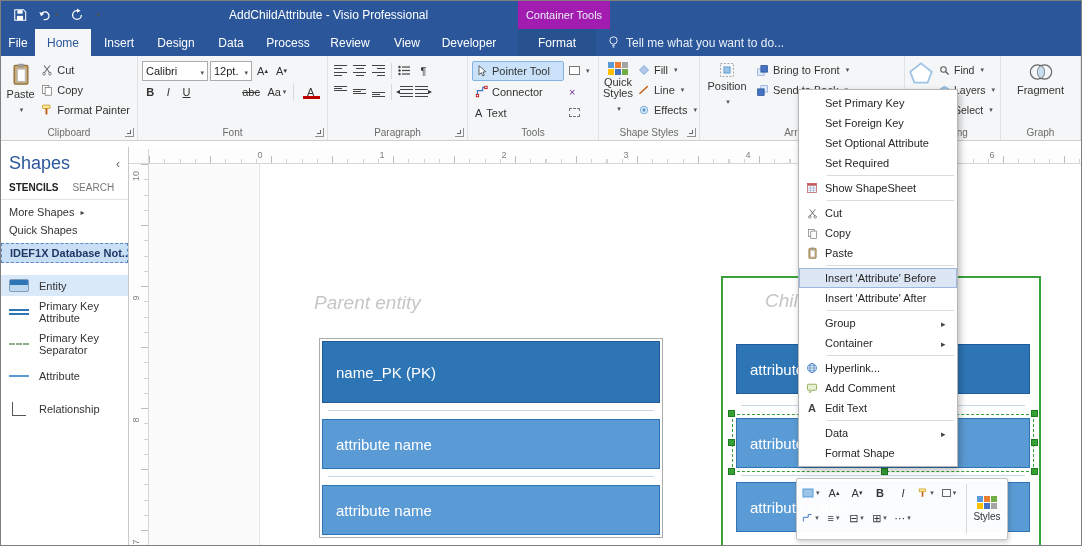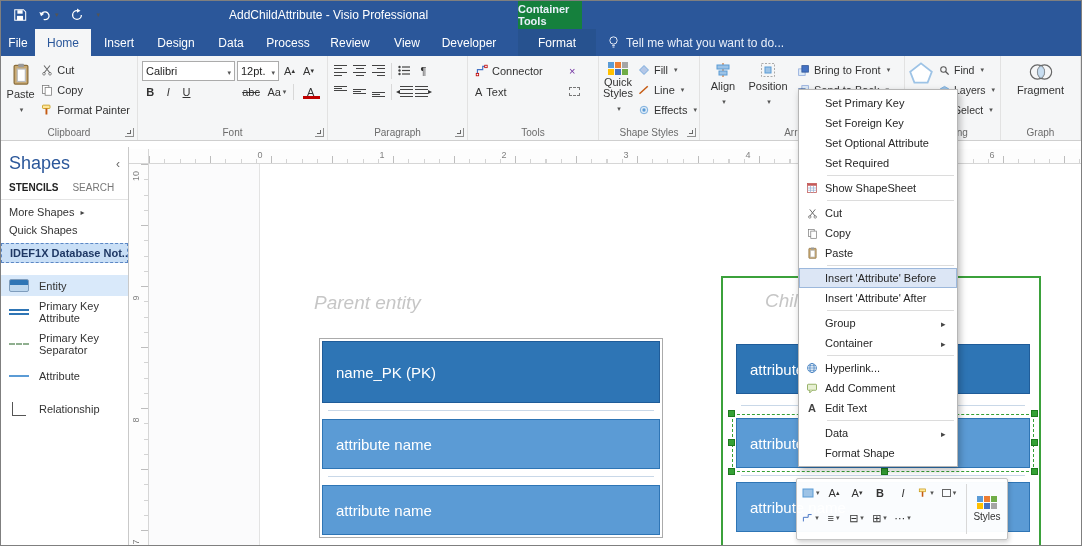--- a/index.html
+++ b/index.html
@@ -5,21 +5,21 @@
   * { margin:0; padding:0; box-sizing:border-box; }
   html,body { width:1082px; height:546px; overflow:hidden; font-family:"Liberation Sans",sans-serif; background:#fff; }
   .window { position:relative; width:1082px; height:546px; border:1px solid #7f7f7f; background:#fff; overflow:hidden; }
 
   
   .titlebar { position:absolute; left:0; top:0; right:0; height:28px; background:#2B579A; }
   .qat { position:absolute; left:12px; top:0; height:28px; display:flex; align-items:center; gap:11px; color:#fff; }
   .qat .qbtn { display:flex; align-items:center; gap:1px; cursor:default; }
   .qat .dd { font-size:7px; color:#cfdcf0; }
   .title-text { position:absolute; left:228px; top:7px; color:#fff; font-size:12px; white-space:nowrap; }
-  .ctx-header { position:absolute; left:517px; top:0; width:64px; height:28px; background:#15803d; color:#E9F0FA; font-size:11px; display:flex; align-items:center; justify-content:center;font-weight:bold; }
+  .ctx-header { position:absolute; left:517px; top:0; width:92px; height:28px; background:#a21caf; color:#E9F0FA; font-size:11px; display:flex; align-items:center; justify-content:center; }
 
   
   .tabrow { position:absolute; left:0; top:28px; right:0; height:27px; background:#2B579A; display:flex; }
   .tab { height:27px; display:flex; align-items:center; justify-content:center; color:#fff; font-size:12px; }
   .t-file{width:34px;} .t-home{width:56px;} .t-insert{width:56px;} .t-design{width:58px;} .t-data{width:52px;}
   .t-process{width:62px;} .t-review{width:62px;} .t-view{width:52px;} .t-developer{width:72px;}
   .tab.selected { background:#F5F6F7; color:#2B579A; }
   .tab.ctx-format { position:absolute; left:517px; top:0; width:78px; background:#27528F; }
   .tellme { position:absolute; left:606px; top:0; height:27px; display:flex; align-items:center; gap:6px; color:#E9EFF9; font-size:12px; }
 
@@ -228,21 +228,21 @@
             </svg>
           <span>Format Painter</span>
         </div>
       </div>
       <span class="glabel">Clipboard</span>
       <span class="lnch"></span>
     </div>
 
     <div class="rgroup g-font">
       <div class="rrow">
-        <div class="combo" style="width:93px;text-align:center;">
+        <div class="combo" style="width:66px;text-align:center;">
           <span>Calibri</span>
             <span class="dd"></span>
         </div>
         <div class="combo" style="width:42px;">
           <span>12pt.</span>
             <span class="dd"></span>
         </div>
         <span class="tgl">A<span class="gsup">▴</span></span>
         <span class="tgl">A<span class="gsup">▾</span></span>
       </div>
@@ -338,20 +338,31 @@
               <i></i>
             </span>
             <span style="font-size:8px;">▸</span>
           </span>
       </div>
       <span class="glabel">Paragraph</span>
       <span class="lnch"></span>
     </div>
 
     <div class="rgroup g-tools">
+      <div class="rrow">
+        <div class="sbtn sel-tool" style="width:92px;">
+          <svg width="12" height="12" viewBox="0 0 16 16">
+              <path d="M4 1 L4 13 L7.2 10.2 L9 14.5 L11 13.6 L9.2 9.4 L13 9 Z" fill="#fff" stroke="#333"></path>
+            </svg>
+          <span>Pointer Tool</span>
+        </div>
+        <div class="sbtn dd">
+          <span style="display:inline-block;width:11px;height:9px;border:1px solid #777;background:#fff;"></span>
+        </div>
+      </div>
       <div class="rrow">
         <div class="sbtn" style="width:92px;">
           <svg width="13" height="13" viewBox="0 0 16 16">
               <path d="M3 13 L3 7 L9.5 7 L9.5 3 L13.5 3" fill="none" stroke="#4472C4" stroke-width="1.4"></path>
               <rect x="1.5" y="11.5" width="3" height="3" fill="#fff" stroke="#C00000"></rect>
               <rect x="12" y="1.5" width="3" height="3" fill="#fff" stroke="#C00000"></rect>
             </svg>
           <span>Connector</span>
         </div>
         <div class="sbtn">
@@ -402,29 +413,20 @@
               <circle cx="8" cy="8" r="2.2" fill="#5B9BD5"></circle>
             </svg>
           <span>Effects</span>
         </div>
       </div>
       <span class="glabel">Shape Styles</span>
       <span class="lnch"></span>
     </div>
 
     <div class="rgroup g-arrange">
-      <div class="bigv" style="width:38px;">
-        <svg width="16" height="16" viewBox="0 0 16 16">
-            <path d="M8 1 V15" stroke="#C55A11"></path>
-            <rect x="2" y="3" width="12" height="4" fill="#9DC3E6" stroke="#5B9BD5"></rect>
-            <rect x="4" y="9" width="8" height="4" fill="#9DC3E6" stroke="#5B9BD5"></rect>
-          </svg>
-        <span>Align</span>
-        <span class="dd"></span>
-      </div>
       <div class="bigv" style="width:46px;">
         <svg width="16" height="16" viewBox="0 0 16 16">
             <rect x="1.5" y="1.5" width="13" height="13" fill="none" stroke="#AAA" stroke-dasharray="2 1.5"></rect>
             <rect x="5" y="5" width="6" height="6" fill="#9DC3E6" stroke="#5B9BD5"></rect>
           </svg>
         <span>Position</span>
         <span class="dd"></span>
       </div>
       <div>
         <div class="sbtn dd">

